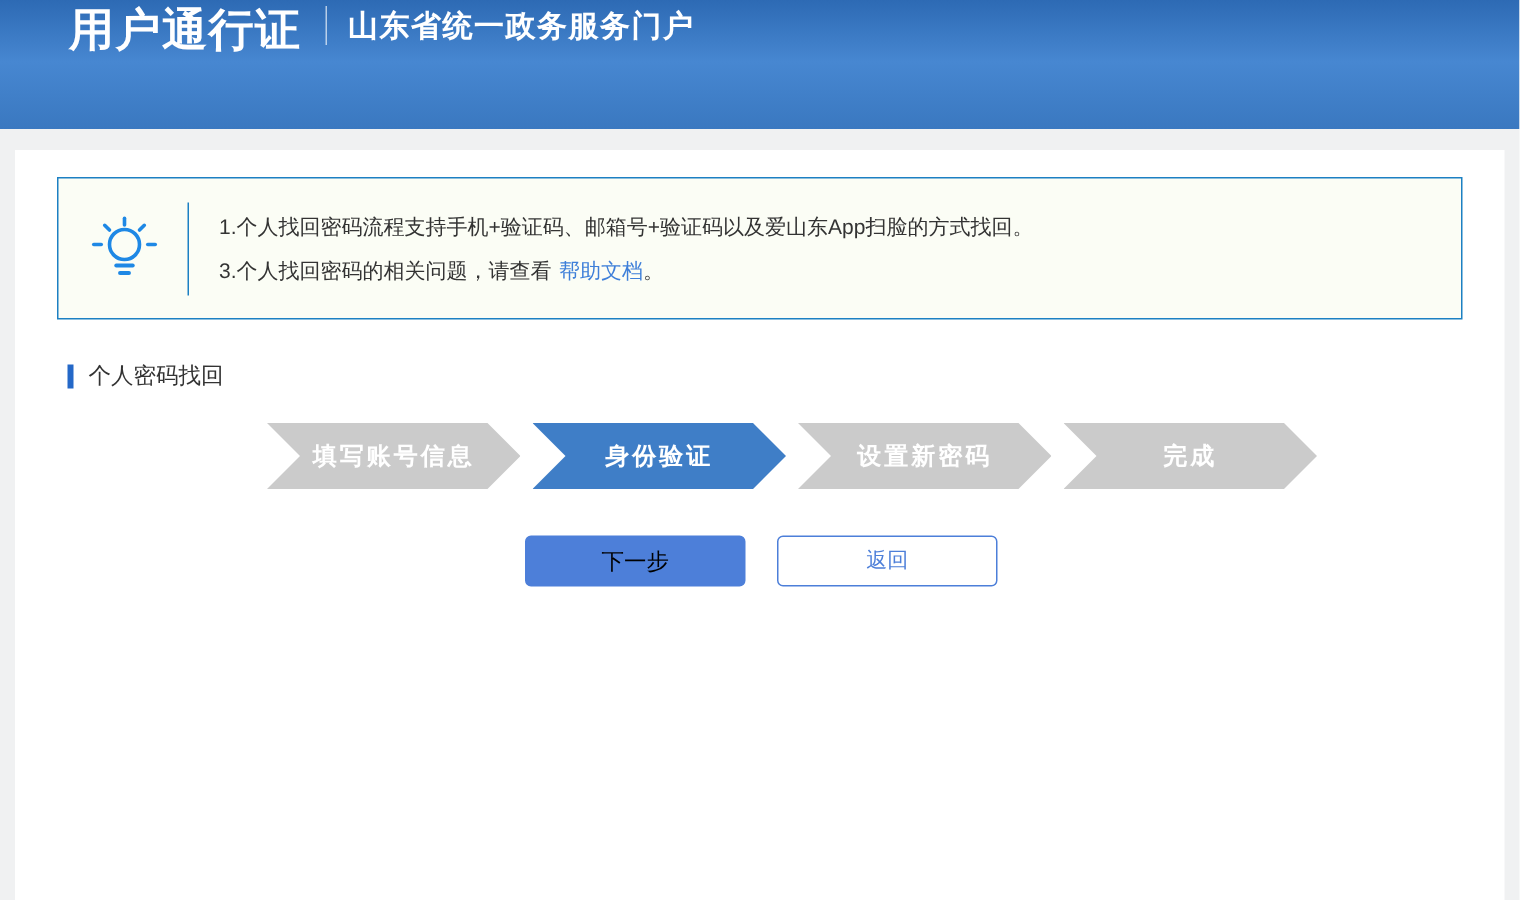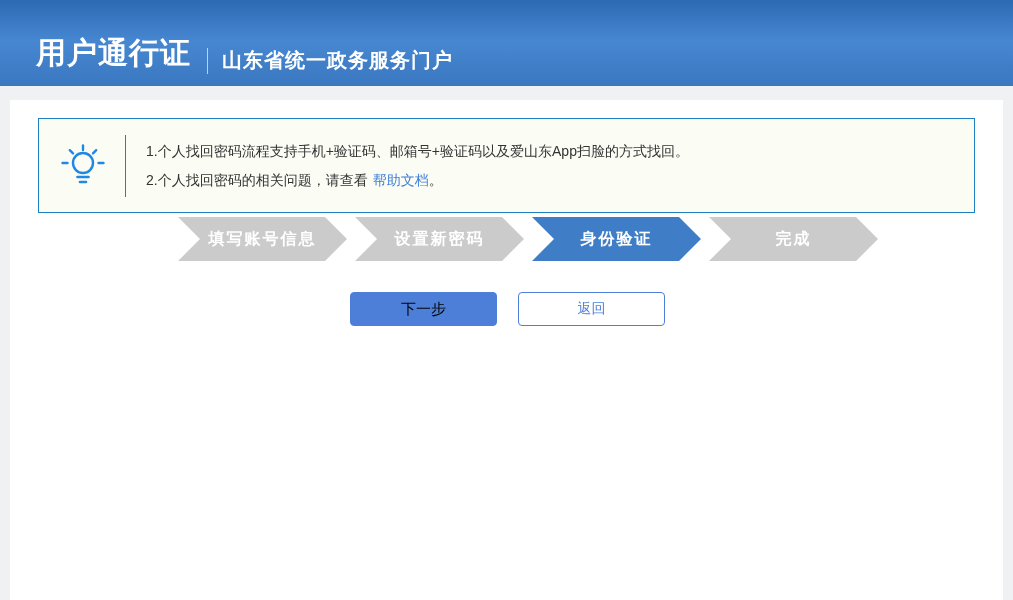--- a/index.html
+++ b/index.html
@@ -8,22 +8,22 @@
     font-family: "Liberation Sans", "DejaVu Sans", sans-serif;
     background: #f0f1f2;
     overflow: hidden;
   }
 
   
   .header {
     height: 86px;
     background: linear-gradient(180deg, #2d6ab4 0%, #4787d1 48%, #3a78c0 100%);
     display: flex;
-    align-items: flex-end;
-    padding: 0 0 12px 36px;
+    align-items: flex-start;
+    padding: 0 0 12px 46px;
   }
   .header-title {
     color: #ffffff;
     font-size: 30px;
     font-weight: bold;
     letter-spacing: 1px;
   }
   .header-divider {
     width: 1px;
     height: 26px;
@@ -202,29 +202,33 @@
         <line x1="36.2" y1="7.2" x2="33" y2="10.4" stroke="#1e88e5" stroke-width="2.4" stroke-linecap="round"></line>
         <line x1="2.5" y1="20" x2="7.5" y2="20" stroke="#1e88e5" stroke-width="2.4" stroke-linecap="round"></line>
         <line x1="38.5" y1="20" x2="43.5" y2="20" stroke="#1e88e5" stroke-width="2.4" stroke-linecap="round"></line>
         <line x1="17.5" y1="34" x2="28.5" y2="34" stroke="#1e88e5" stroke-width="2.6" stroke-linecap="round"></line>
         <line x1="20" y1="39" x2="26" y2="39" stroke="#1e88e5" stroke-width="2.6" stroke-linecap="round"></line>
       </svg>
     </div>
     <div class="notice-divider"></div>
     <div class="notice-lines">
       <div>1.个人找回密码流程支持手机+验证码、邮箱号+验证码以及爱山东App扫脸的方式找回。</div>
-      <div><span>2.个人找回密码的相关问题，请查看</span><a class="help-link">帮助文档</a><span>。</span></div>
+      <div><span>3.个人找回密码的相关问题，请查看</span><a class="help-link">帮助文档</a><span>。</span></div>
     </div>
   </div>
 
+  <div class="section-title-row">
+    <div class="section-bar"></div>
+    <div class="section-title">个人密码找回</div>
+  </div>
 
   <div class="stepper">
     <div class="step">填写账号信息</div>
+    <div class="step active">身份验证</div>
     <div class="step">设置新密码</div>
-    <div class="step active">身份验证</div>
     <div class="step">完成</div>
   </div>
 
 
   <div class="actions-row">
     <button class="next-btn">下一步</button>
     <button class="back-btn">返回</button>
   </div>
 
 </div>

